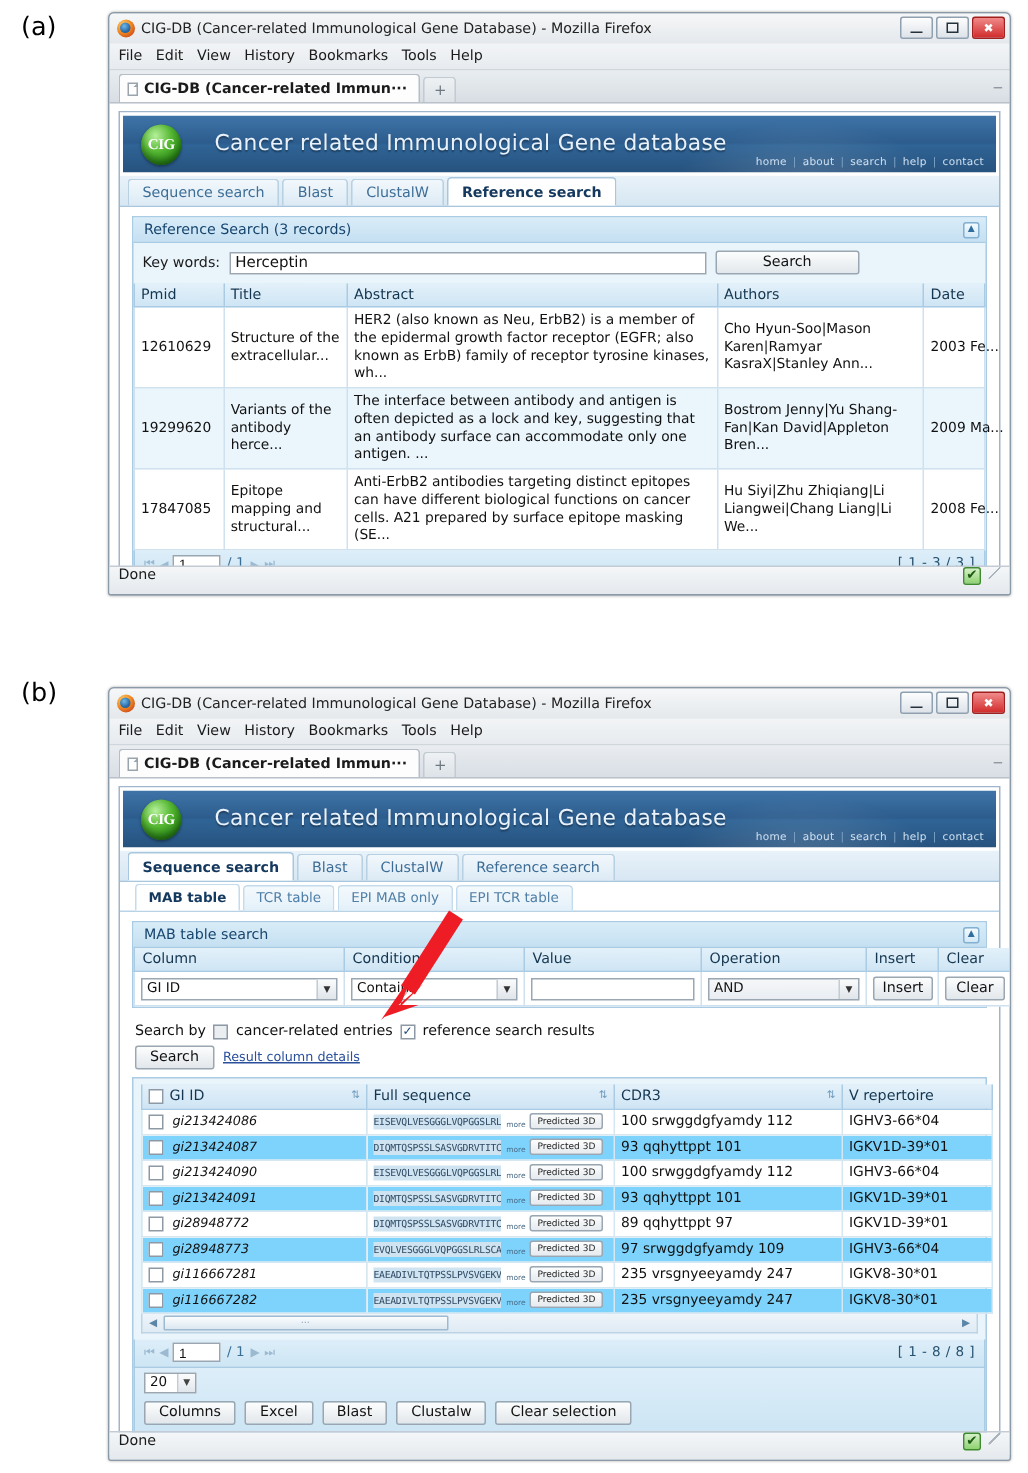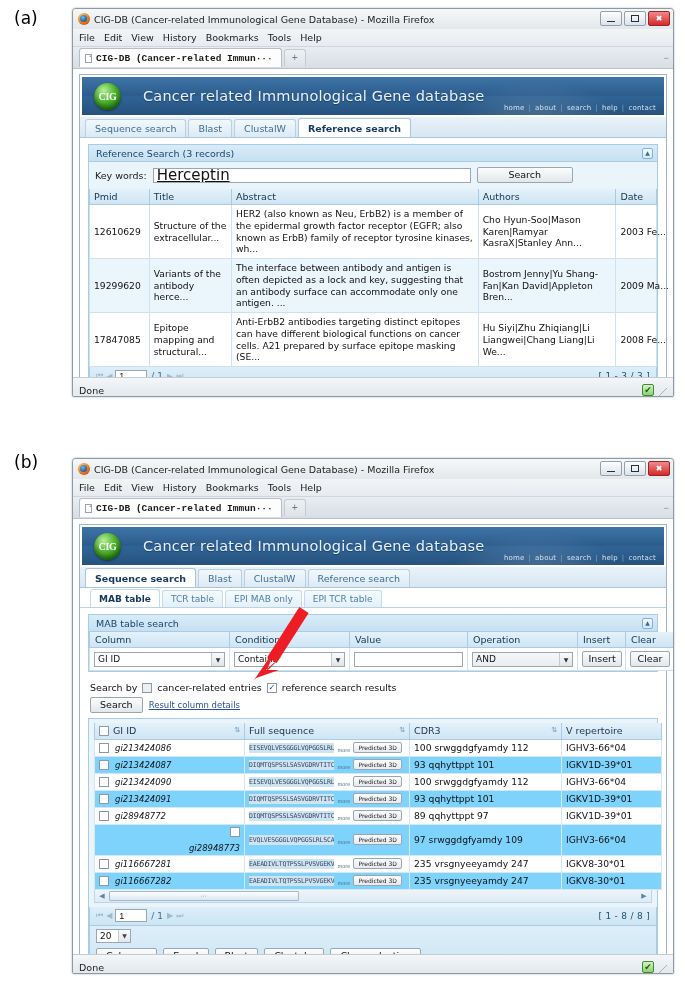--- a/index.html
+++ b/index.html
@@ -69,25 +69,24 @@
     height: 18px; display: flex; align-items: center; gap: 9px;
     padding: 0 6px;
     background: linear-gradient(#f2f4f6,#e7ebef);
     border-bottom: 1px solid #cfd6dc;
     font-size: 9.5px; color: #1a1a1a;
   }
 
   .tabstrip {
     height: 22px;
     background: linear-gradient(#e9edf1,#d8dee4);
-    display: flex; align-items: center;
+    display: flex; align-items: flex-end;
     padding-left: 6px;
     position: relative;
     border-bottom: 1px solid #b9c2ca;
-    font-family: Liberation Mono, monospace;
   }
   .browser-tab {
     height: 19px; background: #fdfdfd;
     border: 1px solid #b5bec6; border-bottom: none;
     border-radius: 3px 3px 0 0;
     display: flex; align-items: center; gap: 4px;
     padding: 0 8px 0 5px;
     font-size: 9.5px; font-weight: bold; color: #1b1b1b;
     white-space: nowrap;
   }
@@ -212,23 +211,22 @@
     display:flex;align-items:center;justify-content:center;
     font-size: 6px; color:#2f6d9e; line-height:1;
   }
   .sect-body { padding: 5px 6px 6px 6px; }
 
   
   .kwrow { display:flex; align-items:center; gap:6px; }
   .kwlabel { font-size: 9.5px; color:#1a1a1a; }
   .txtinput {
     height: 15px; border: 1px solid #9aa7b2; background:#fff;
-    font-size: 15px; padding: 0 3px; line-height: 14px; color:#111;
+    font-size: 10px; padding: 0 3px; line-height: 14px; color:#111;
     font-family:"DejaVu Sans","Liberation Sans",sans-serif;
-    text-decoration:underline;
   }
   .btn {
     height: 16px; min-width: 34px; padding: 0 9px;
     border: 1px solid #9aa7b2; border-radius: 2px;
     background: linear-gradient(#fcfdfd,#e2e7eb);
     font-size: 9.5px; color: #111; line-height: 14px; text-align:center;
     font-family:"DejaVu Sans","Liberation Sans",sans-serif;
   }
 
   
@@ -281,21 +279,21 @@
     display:flex; align-items:center; justify-content:center;
     font-size:6px; color:#444;
   }
 
   
   .statusbar {
     position:absolute; left:0; right:0; bottom:0;
     height: 19px;
     background: linear-gradient(#f4f6f8,#e4e9ed);
     border-top:1px solid #c3ccd4;
-    display:flex; align-items:flex-end; padding: 0 6px;
+    display:flex; align-items:flex-start; padding: 0 6px;
     font-size:9.5px; color:#1a1a1a;
   }
   .statusbar .grow { flex:1; }
   .status-shield {
     width: 12px; height: 12px; border:1px solid #3e8c2f; border-radius:2px;
     background: linear-gradient(#d6f0c8,#8fd271);
     display:flex;align-items:center;justify-content:center;
     color:#1d5c12; font-size:9px; line-height:1;
   }
   .grip { width:8px; height:8px; margin-left:5px;
@@ -813,21 +811,21 @@
                         <span class="seqtxt">DIQMTQSPSSLSASVGDRVTITC</span>
                         <span class="more">more</span>
                         <span class="btn3d">Predicted 3D</span>
                       </span>
                     </td>
                     <td>89 qqhyttppt 97</td>
                     <td>IGKV1D-39*01</td>
                   </tr>
                   <tr class="alt">
                     <td>
-                      <span style="display:flex;align-items:flex-end;gap:6px;flex-direction:column;">
+                      <span style="display:flex;align-items:center;gap:6px;">
                         <span class="cbox"></span>
                         <span class="gi">gi28948773</span>
                       </span>
                     </td>
                     <td>
                       <span class="seqcell">
                         <span class="seqtxt">EVQLVESGGGLVQPGGSLRLSCA</span>
                         <span class="more">more</span>
                         <span class="btn3d">Predicted 3D</span>
                       </span>

